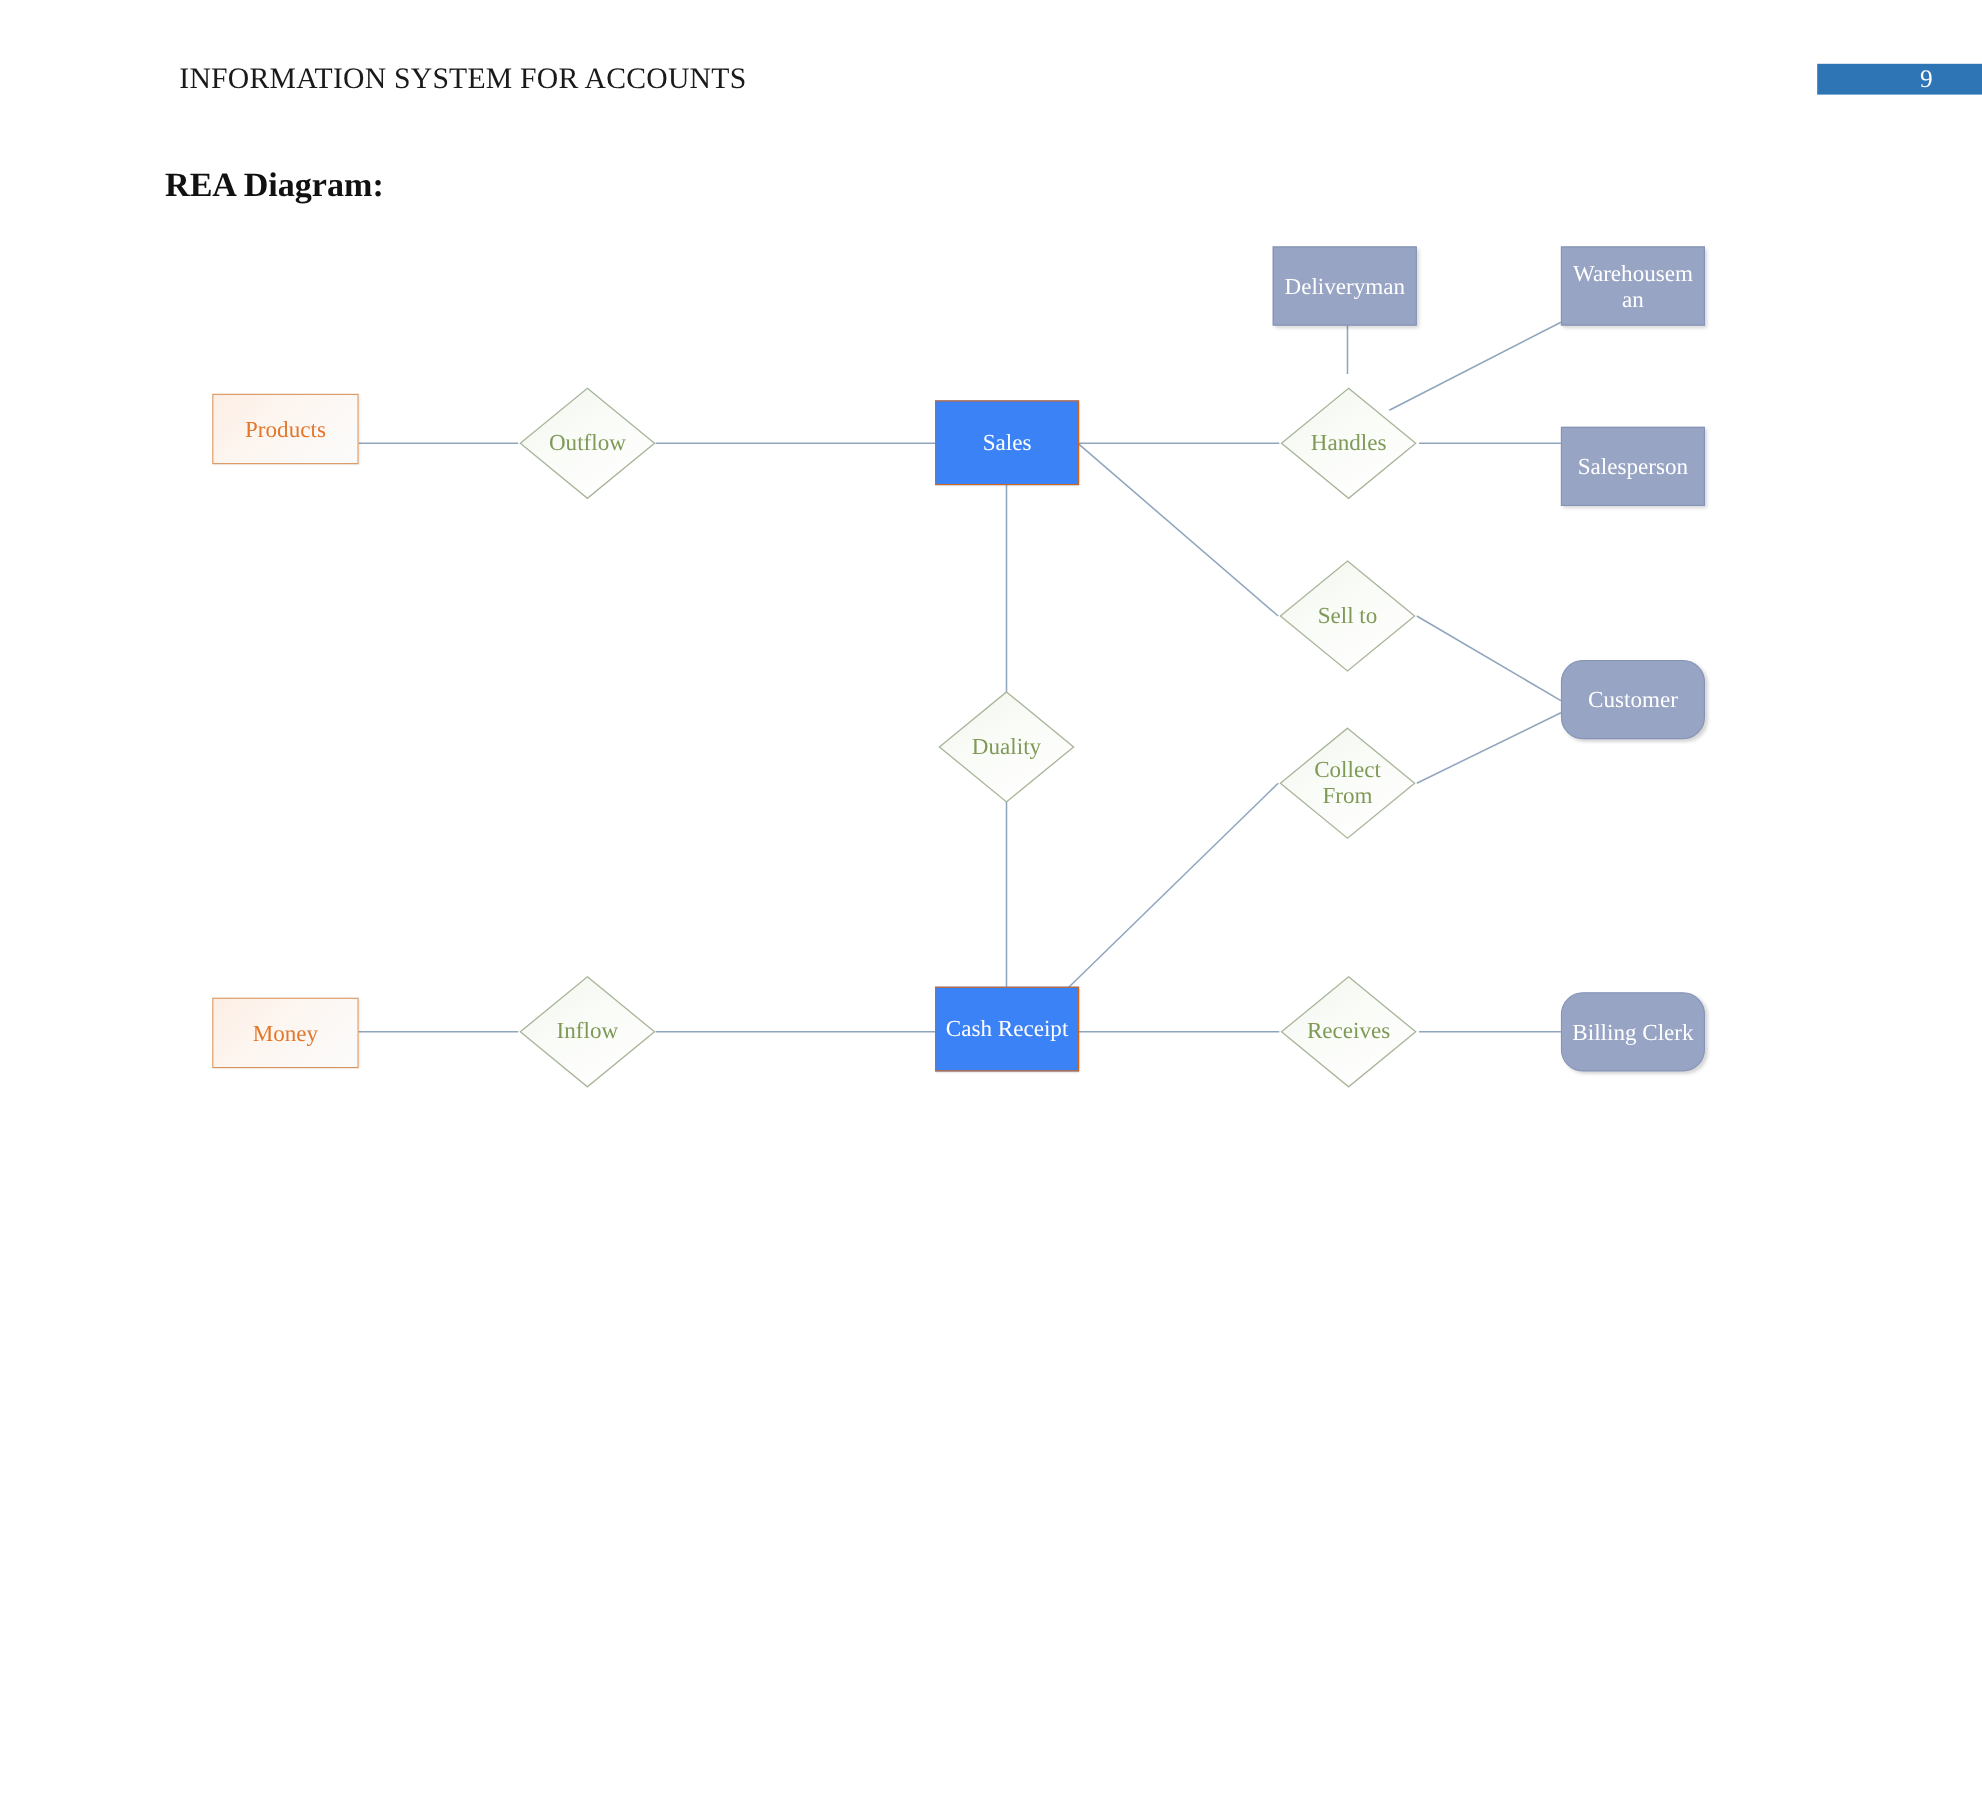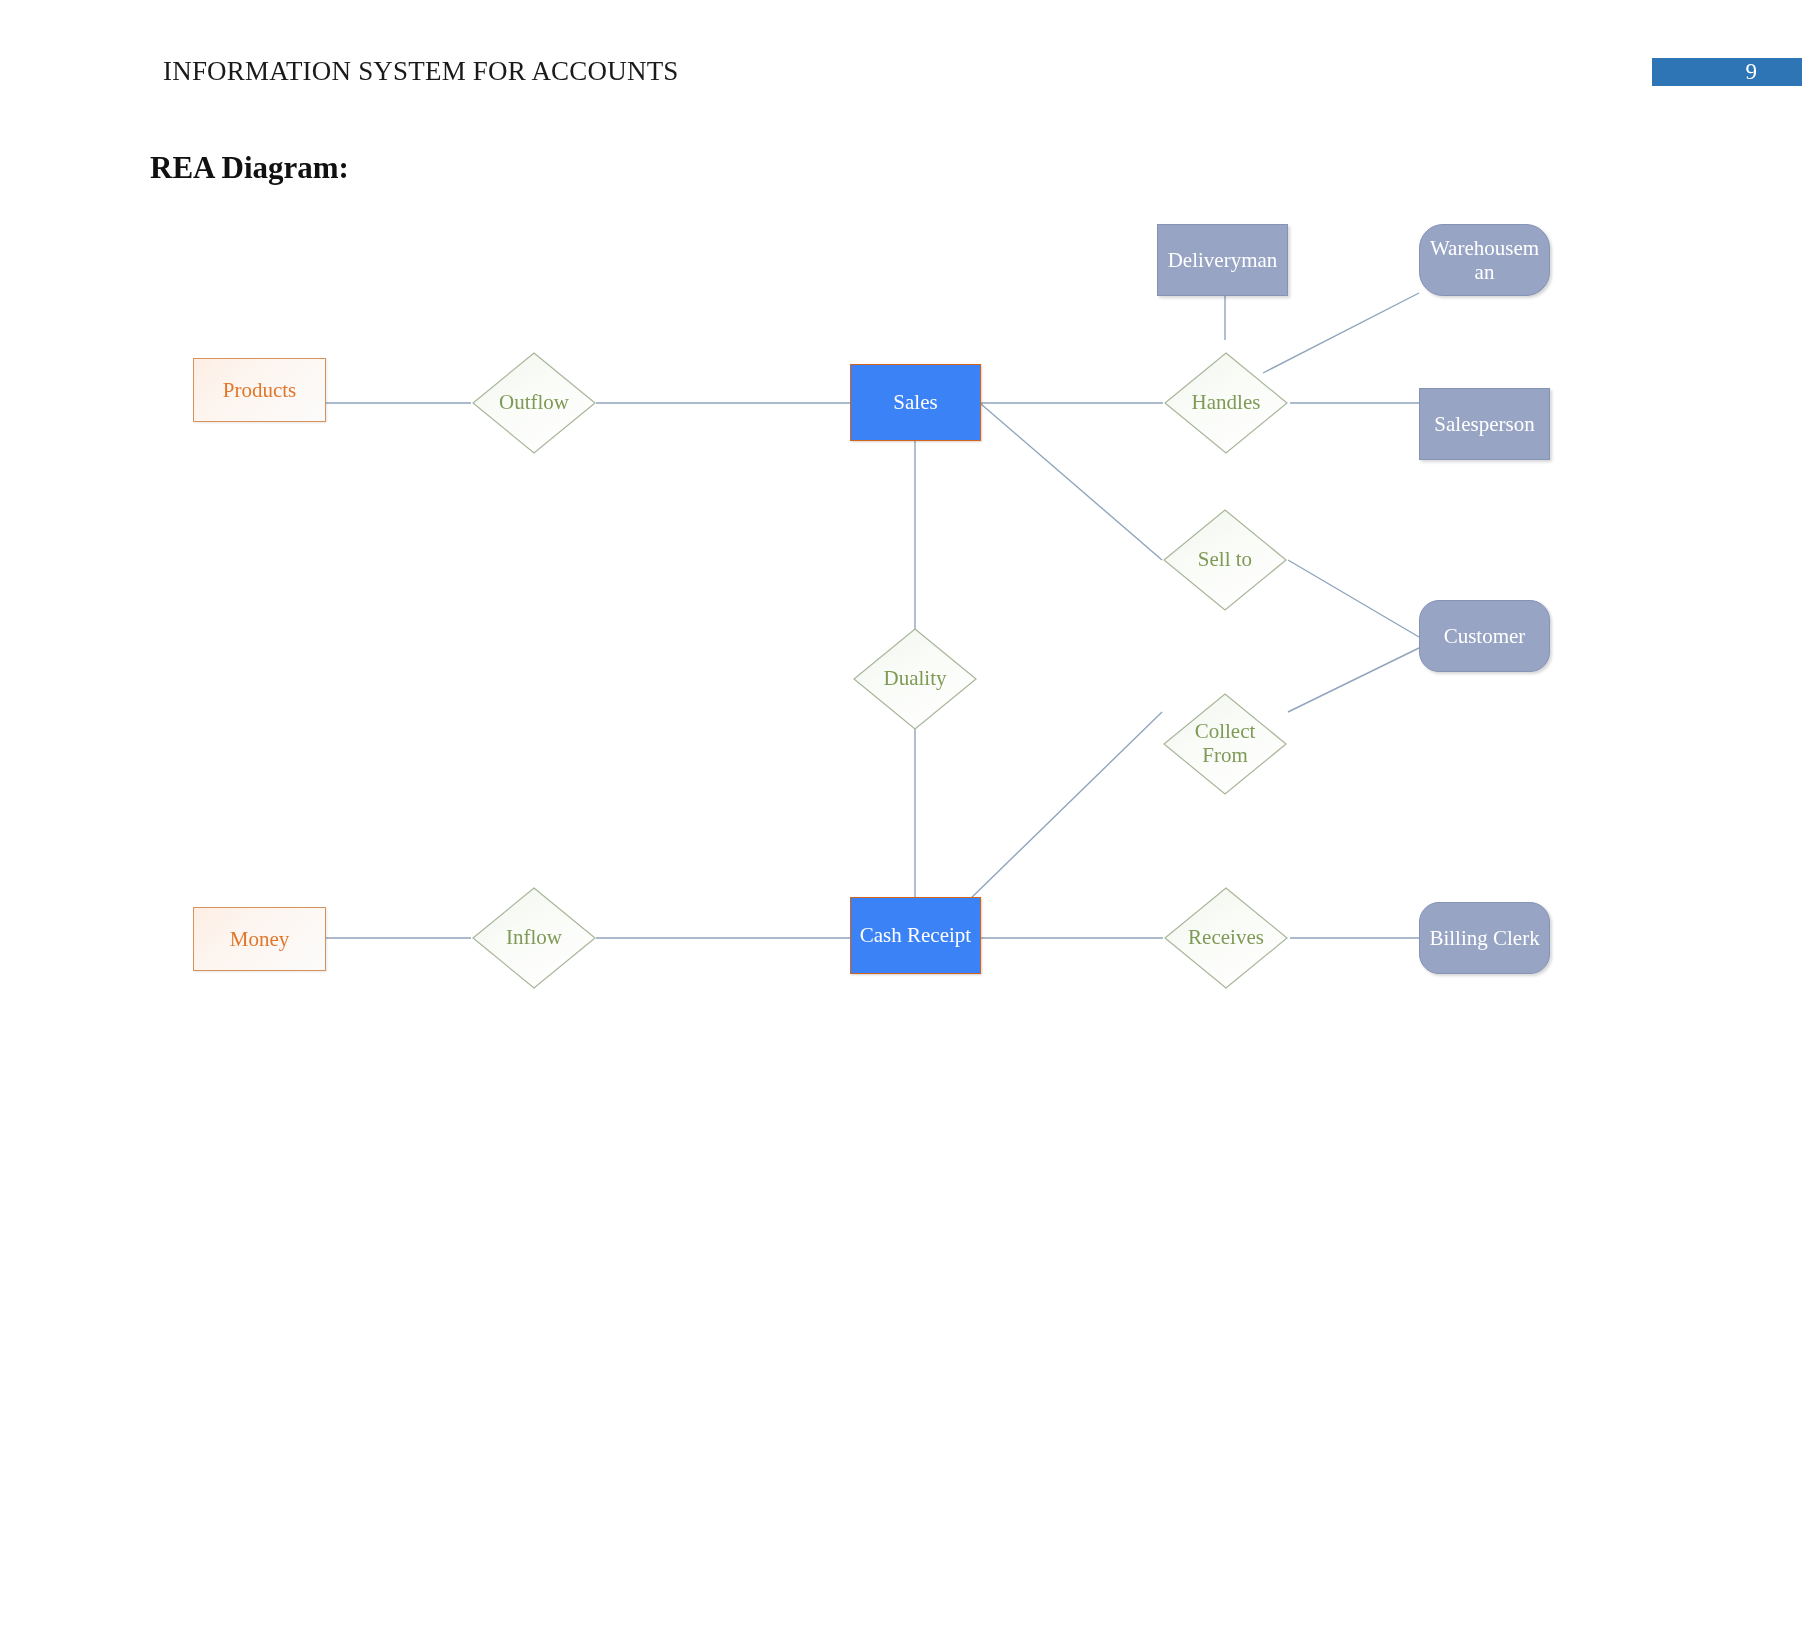--- a/index.html
+++ b/index.html
@@ -196,21 +196,21 @@
   </div>
 
   <div class="node event" style="left:850px; top:897px; width:131px; height:77px;">
     <span>Cash Receipt</span>
   </div>
 
   <div class="node agent" style="left:1157px; top:224px; width:131px; height:72px;">
     <span>Deliveryman</span>
   </div>
 
-  <div class="node agent" style="left:1419px; top:224px; width:131px; height:72px; flex-direction:column;border-radius:24px;">
+  <div class="node agent" style="left:1419px; top:224px; width:131px; height:72px; flex-direction:column;">
     <span>Warehousem</span>
     <span>an</span>
   </div>
 
   <div class="node agent" style="left:1419px; top:388px; width:131px; height:72px;">
     <span>Salesperson</span>
   </div>
 
   <div class="node agent" style="left:1419px; top:600px; width:131px; height:72px;border-radius:20px;">
     <span>Customer</span>
@@ -269,21 +269,21 @@
           <stop offset="0%" stop-color="#f2f7ee"></stop>
             <stop offset="55%" stop-color="#fafcf8"></stop>
             <stop offset="100%" stop-color="#ffffff"></stop>
         </linearGradient>
       </defs>
       <polygon points="63,2 124,52 63,102 2,52" fill="url(#gdSellTo)" stroke="#a8b59a" stroke-width="1.2"></polygon>
     </svg>
     <div class="rel-label">Sell to</div>
   </div>
 
-  <div class="rel" style="left:1162px; top:692px; width:126px; height:104px; flex-direction:column;">
+  <div class="rel" style="left:1162px; top:660px; width:126px; height:104px; flex-direction:column;">
     <svg class="diamond-svg" width="126" height="104">
       <defs>
         <linearGradient id="gdCollect" x1="0" y1="0" x2="0.7" y2="1">
           <stop offset="0%" stop-color="#f2f7ee"></stop>
             <stop offset="55%" stop-color="#fafcf8"></stop>
             <stop offset="100%" stop-color="#ffffff"></stop>
         </linearGradient>
       </defs>
       <polygon points="63,2 124,52 63,102 2,52" fill="url(#gdCollect)" stroke="#a8b59a" stroke-width="1.2"></polygon>
     </svg>

